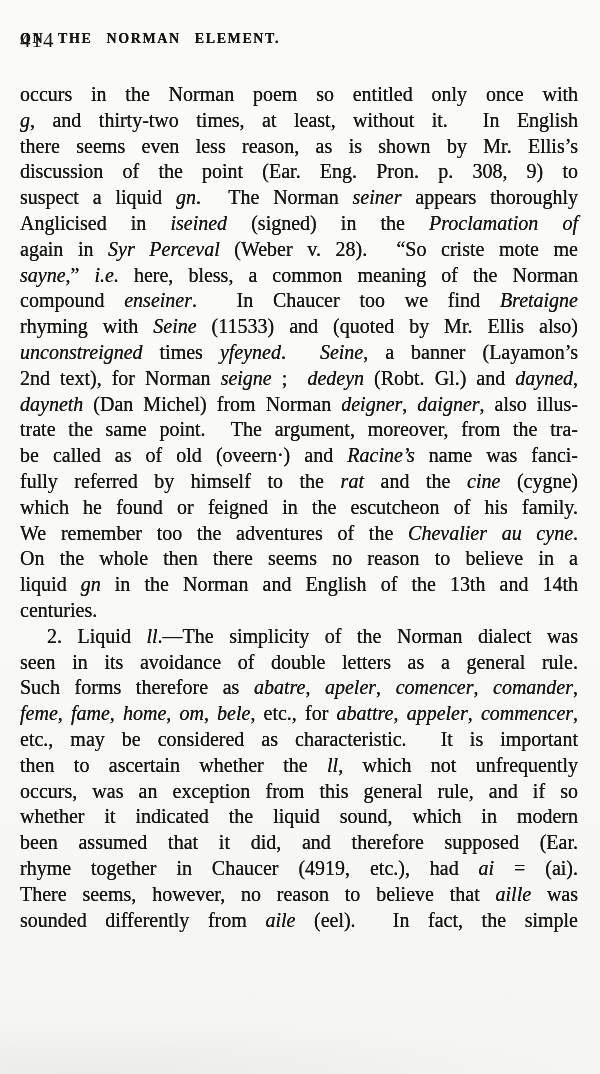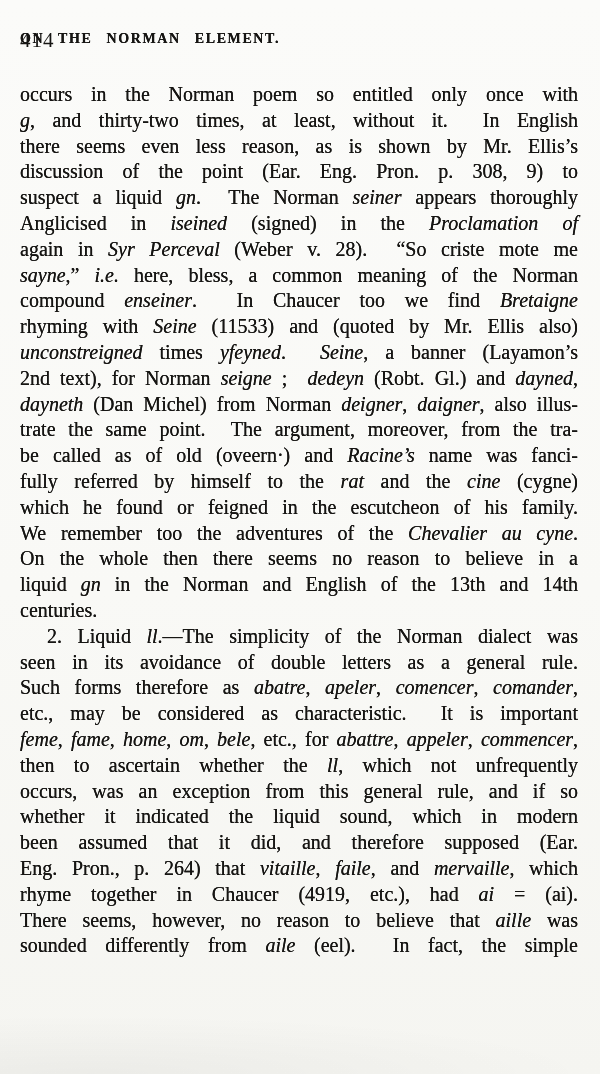--- a/index.html
+++ b/index.html
@@ -96,24 +96,23 @@
       <div class="line"><span>be called as of old (oveern·) and </span><i>Racine’s</i><span> name was fanci-</span></div>
       <div class="line"><span>fully referred by himself to the </span><i>rat</i><span> and the </span><i>cine</i><span> (cygne)</span></div>
       <div class="line"><span>which he found or feigned in the escutcheon of his family.</span></div>
       <div class="line"><span>We remember too the adventures of the </span><i>Chevalier au cyne</i><span>.</span></div>
       <div class="line"><span>On the whole then there seems no reason to believe in a</span></div>
       <div class="line"><span>liquid </span><i>gn</i><span> in the Norman and English of the 13th and 14th</span></div>
       <div class="line nojust"><span>centuries.</span></div>
       <div class="line indent"><span>2. Liquid </span><i>ll</i><span>.—The simplicity of the Norman dialect was</span></div>
       <div class="line"><span>seen in its avoidance of double letters as a general rule.</span></div>
       <div class="line"><span>Such forms therefore as </span><i>abatre</i><span>, </span><i>apeler</i><span>, </span><i>comencer</i><span>, </span><i>comander</i><span>,</span></div>
+      <div class="line"><i>feme</i><span>, </span><i>fame</i><span>, </span><i>home</i><span>, </span><i>om</i><span>, </span><i>bele</i><span>, etc., for </span><i>abattre</i><span>, </span><i>appeler</i><span>, </span><i>commencer</i><span>,</span></div>
       <div class="line"><span>etc., may be considered as characteristic.&nbsp; It is important</span></div>
-      <div class="line"><i>feme</i><span>, </span><i>fame</i><span>, </span><i>home</i><span>, </span><i>om</i><span>, </span><i>bele</i><span>, etc., for </span><i>abattre</i><span>, </span><i>appeler</i><span>, </span><i>commencer</i><span>,</span></div>
       <div class="line"><span>then to ascertain whether the </span><i>ll</i><span>, which not unfrequently</span></div>
       <div class="line"><span>occurs, was an exception from this general rule, and if so</span></div>
       <div class="line"><span>whether it indicated the liquid sound, which in modern</span></div>
       <div class="line"><span>been assumed that it did, and therefore supposed (Ear.</span></div>
-      <div class="line"><span>Eng. Pron., p. 264) that </span><i>vitaille</i><span>, </span><i>faile</i><span>, and </span><i>mervaille</i><span>, which</span></div>
       <div class="line"><span>rhyme together in Chaucer (4919, etc.), had </span><i>ai</i><span> = (ai).</span></div>
       <div class="line"><span>There seems, however, no reason to believe that </span><i>aille</i><span> was</span></div>
       <div class="line"><span>sounded differently from </span><i>aile</i><span> (eel).&nbsp; In fact, the simple</span></div>
     </div>
 </div>
 
 </body></html>

